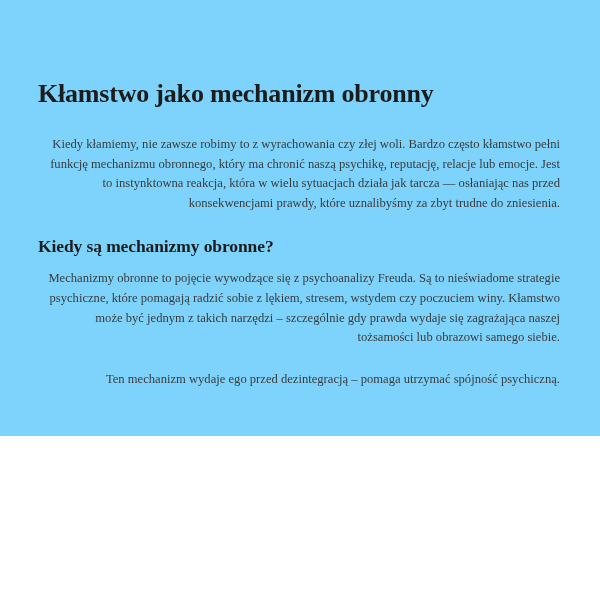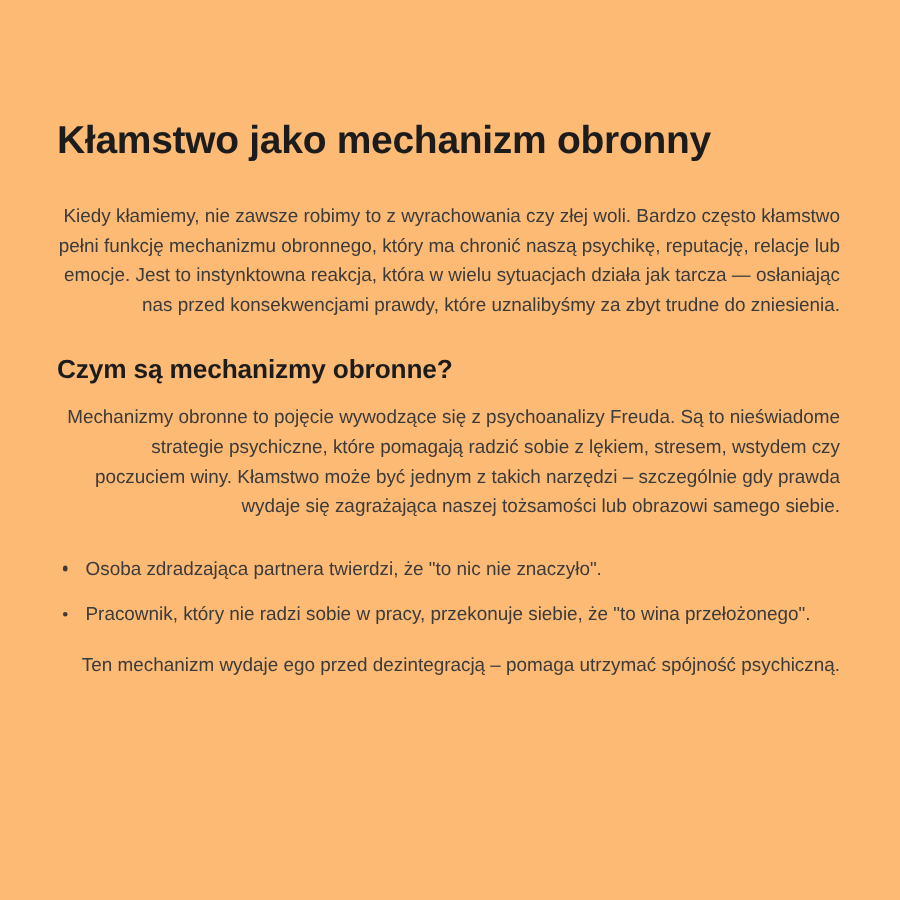--- a/index.html
+++ b/index.html
@@ -12,23 +12,24 @@
     height: 600px;
     background: #ffffff;
     font-family: "Liberation Sans", "DejaVu Sans", sans-serif;
     -webkit-font-smoothing: antialiased;
     overflow: hidden;
   }
 
   .page {
     box-sizing: border-box;
     width: 600px;
-    height: 600px;
-    background: #fdba74;
+    height: 436px;
+    background: #7dd3fc;
     padding: 78px 40px 0 38px;
+    font-family: Liberation Serif, serif;
   }
 
   .article {
     width: 522px;
   }
 
   h1.doc-title {
     margin: 0 0 26px 0;
     padding: 0;
     font-size: 26px;
@@ -97,33 +98,23 @@
 </head>
 <body>
 
 <div class="page">
   <article class="article">
 
     <h1 class="doc-title">Kłamstwo jako mechanizm obronny</h1>
 
     <p class="body-text tight">Kiedy kłamiemy, nie zawsze robimy to z wyrachowania czy złej woli. Bardzo często kłamstwo pełni funkcję mechanizmu obronnego, który ma chronić naszą psychikę, reputację, relacje lub emocje. Jest to instynktowna reakcja, która w wielu sytuacjach działa jak tarcza — osłaniając nas przed konsekwencjami prawdy, które uznalibyśmy za zbyt trudne do zniesienia.</p>
 
-    <h2 class="section-title">Czym są mechanizmy obronne?</h2>
+    <h2 class="section-title">Kiedy są mechanizmy obronne?</h2>
 
     <p class="body-text tight">Mechanizmy obronne to pojęcie wywodzące się z psychoanalizy Freuda. Są to nieświadome strategie psychiczne, które pomagają radzić sobie z lękiem, stresem, wstydem czy poczuciem winy. Kłamstwo może być jednym z takich narzędzi – szczególnie gdy prawda wydaje się zagrażająca naszej tożsamości lub obrazowi samego siebie.</p>
 
 
 
-    <ul class="example-list">
-      <li>
-        <span class="bullet-dot"></span>
-        <span>Osoba zdradzająca partnera twierdzi, że "to nic nie znaczyło".</span>
-      </li>
-      <li>
-        <span class="bullet-dot"></span>
-        <span>Pracownik, który nie radzi sobie w pracy, przekonuje siebie, że "to wina przełożonego".</span>
-      </li>
-    </ul>
 
     <p class="body-text closing">Ten mechanizm wydaje ego przed dezintegracją – pomaga utrzymać spójność psychiczną.</p>
 
   </article>
 </div>
 
 </body></html>

